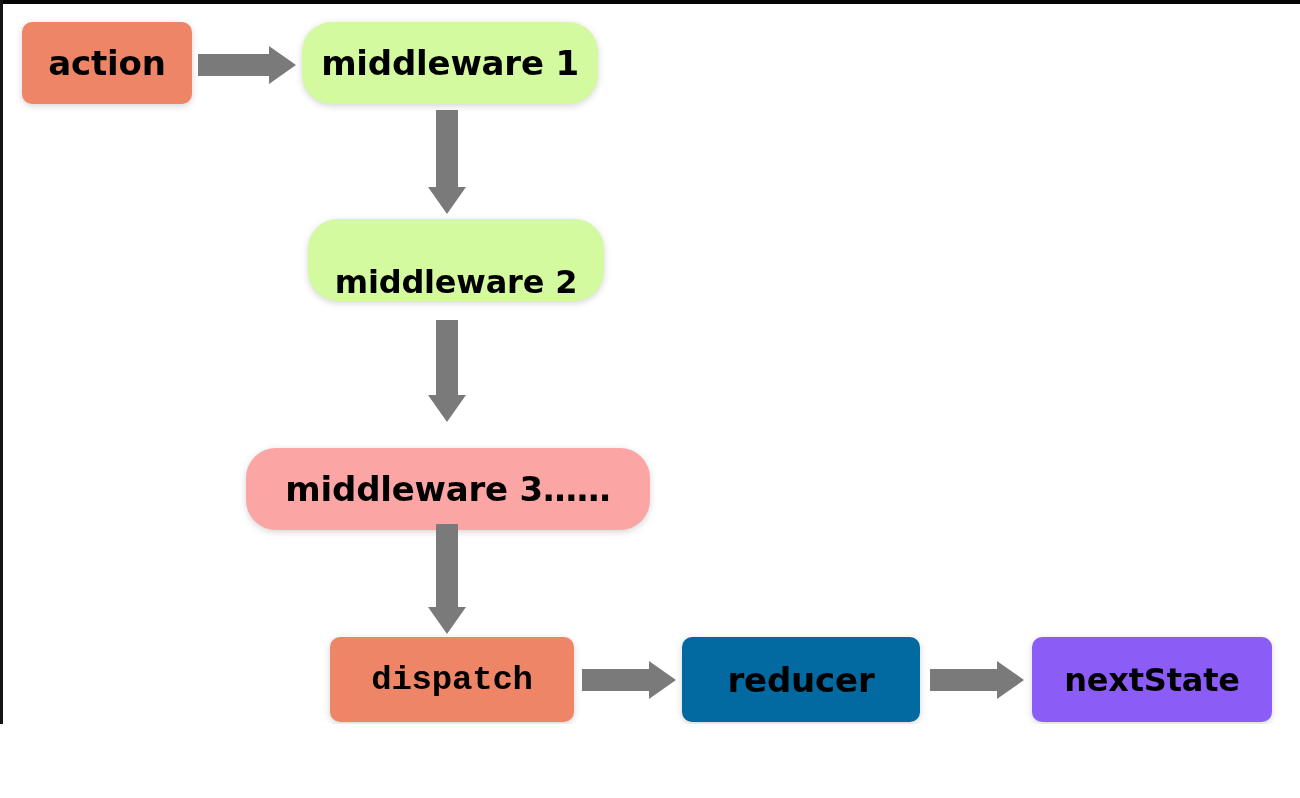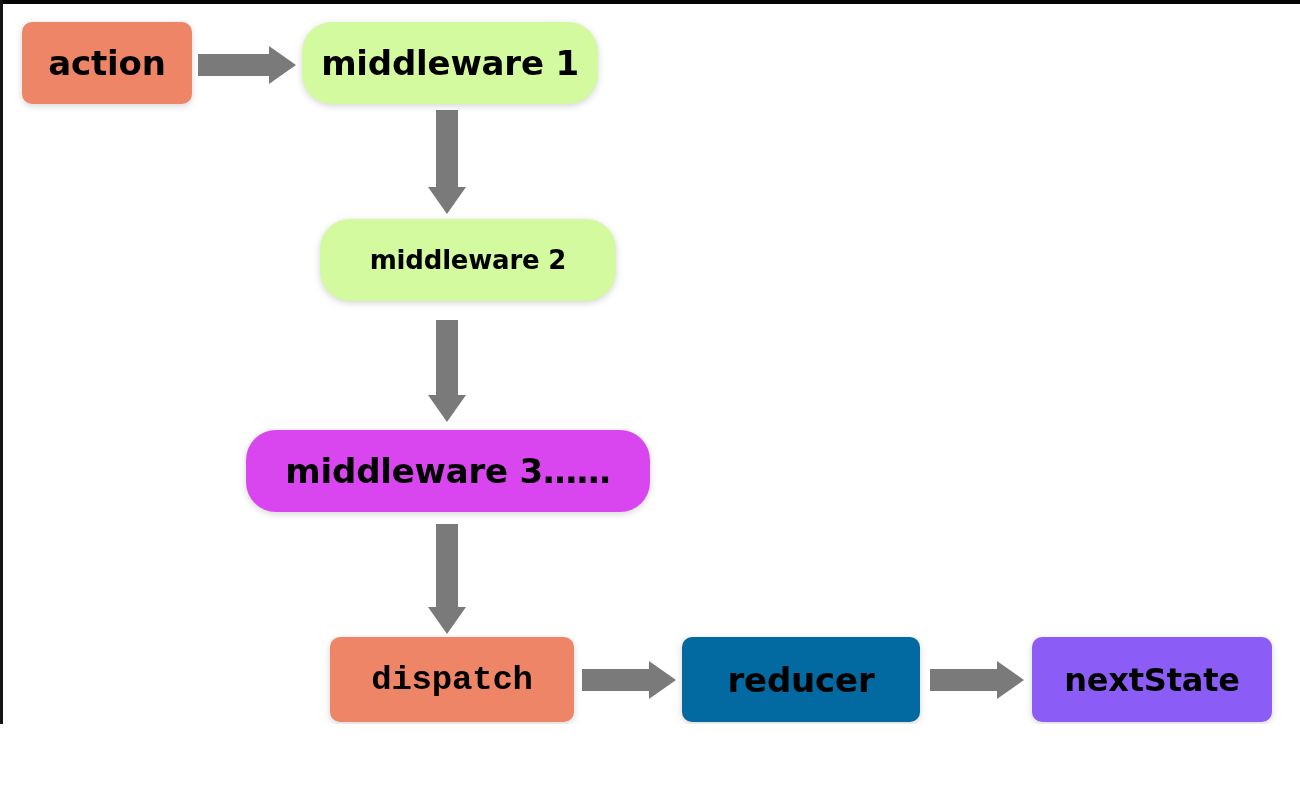--- a/index.html
+++ b/index.html
@@ -71,24 +71,24 @@
   <div id="frame-top"></div>
   <div id="frame-left"></div>
 
   <div id="nodes-layer">
       <div class="node orange" style="left: 22px; top: 22px; width: 170px; height: 82px; font-size: 34px; background: rgb(238, 133, 103); color: rgb(0, 0, 0);">
         <span>action</span>
       </div>
       <div class="node green" style="left: 302px; top: 22px; width: 296px; height: 82px; font-size: 34px; background: rgb(211, 250, 158); color: rgb(0, 0, 0);">
         <span>middleware 1</span>
       </div>
-      <div class="node green" style="left: 320px; top: 219px; width: 296px; height: 82px; font-size: 26px; background: rgb(211, 250, 158); color: rgb(0, 0, 0);">
+      <div class="node green" style="left: 308px; top: 219px; width: 296px; height: 82px; font-size: 32px; background: rgb(211, 250, 158); color: rgb(0, 0, 0); align-items: flex-end;">
         <span>middleware 2</span>
       </div>
-      <div class="node green" style="left: 246px; top: 430px; width: 404px; height: 82px; font-size: 34px; background: #d946ef; color: rgb(0, 0, 0);">
+      <div class="node green" style="left: 246px; top: 448px; width: 404px; height: 82px; font-size: 34px; background: #fca5a5; color: rgb(0, 0, 0);">
         <span>middleware 3……</span>
       </div>
       <div class="node orange" style="left: 330px; top: 637px; width: 244px; height: 85px; font-size: 34px; background: rgb(238, 133, 103); color: rgb(0, 0, 0); font-family: Liberation Mono, monospace;">
         <span>dispatch</span>
       </div>
       <div class="node orange" style="left: 682px; top: 637px; width: 238px; height: 85px; font-size: 34px; background: #0369a1; color: rgb(0, 0, 0);">
         <span>reducer</span>
       </div>
       <div class="node orange" style="left: 1032px; top: 637px; width: 240px; height: 85px; font-size: 32px; background: #8b5cf6; color: rgb(0, 0, 0);">
         <span>nextState</span>

